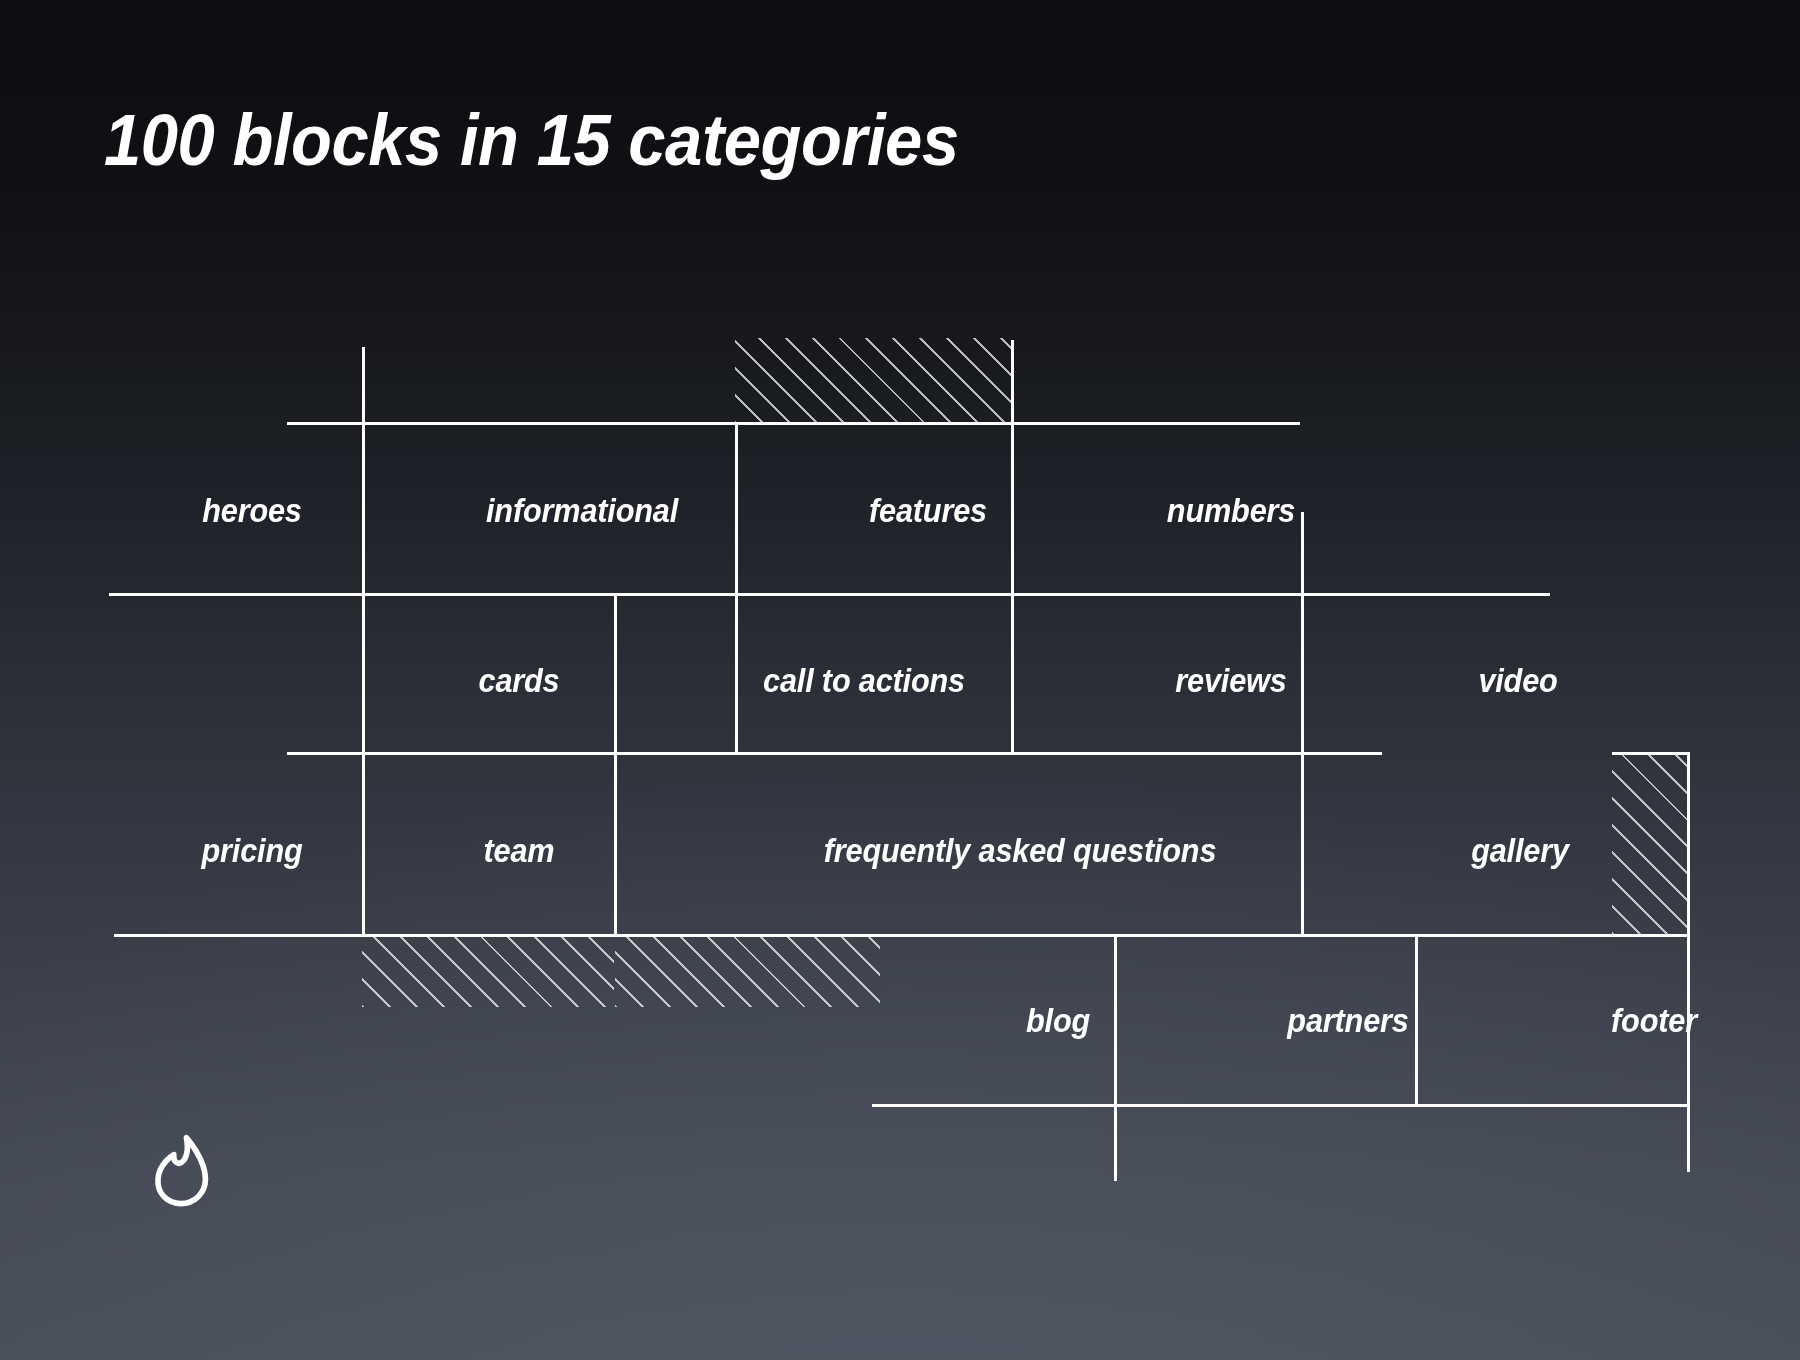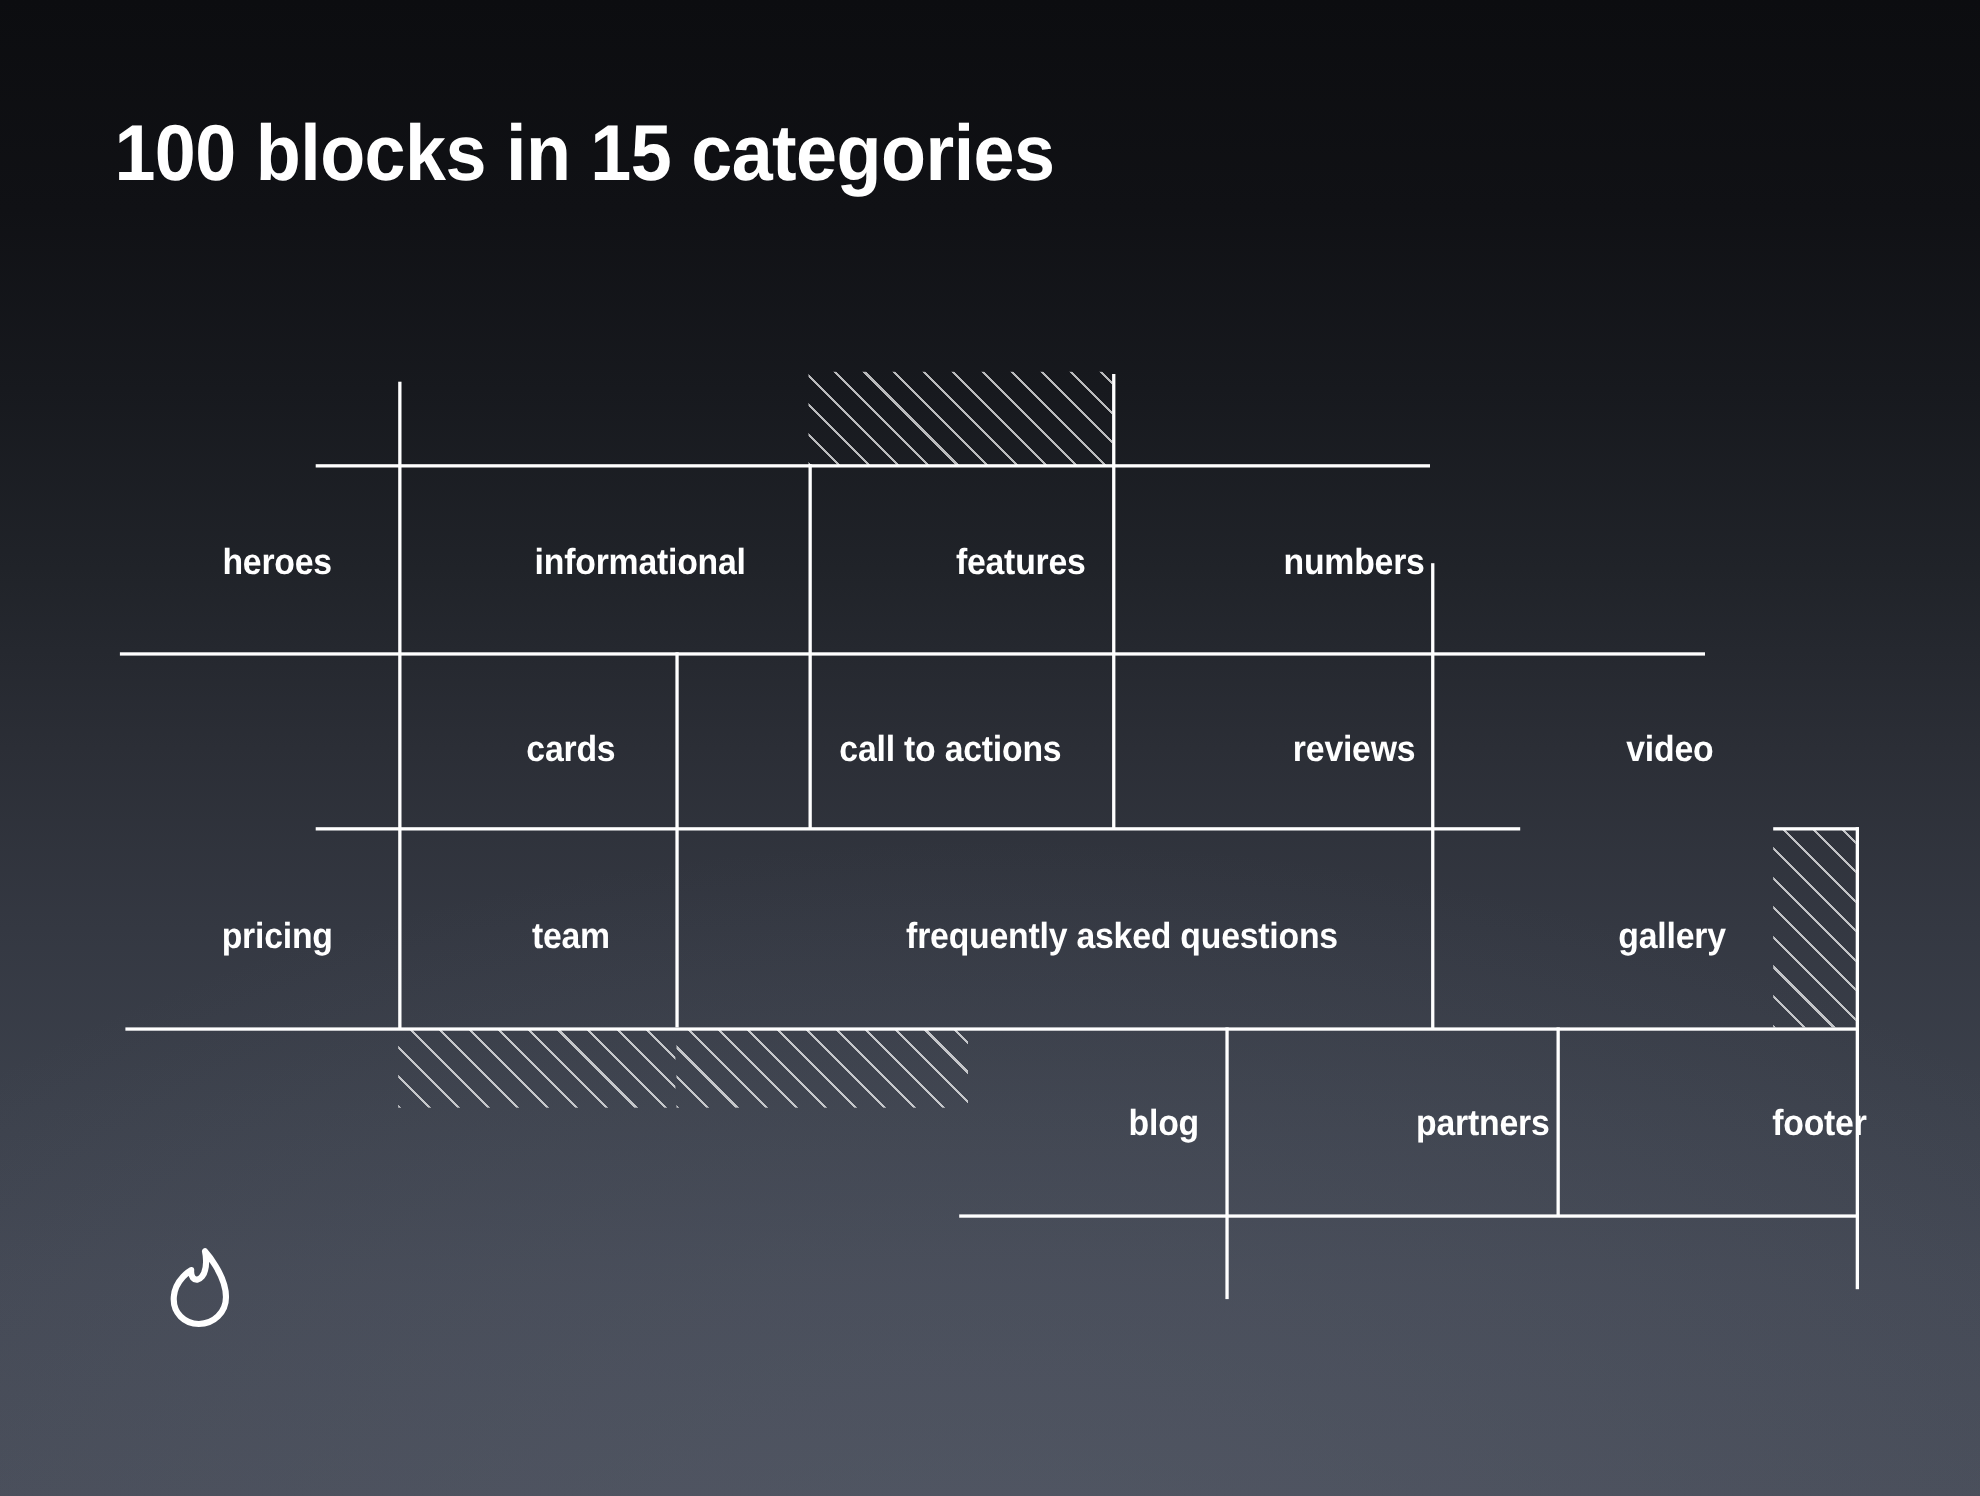--- a/index.html
+++ b/index.html
@@ -18,20 +18,21 @@
         #0c0d10 0%,
         #101115 14%,
         #17191e 26%,
         #202329 38%,
         #2b2e36 50%,
         #343842 62%,
         #3c414c 74%,
         #434854 86%,
         #474c58 100%);
     overflow:hidden;
+    font-style:italic;
   }
   
   #title {
     position:absolute; left:104px; top:103px;
     font-size:72px;
     font-weight:700;
     letter-spacing:-0.5px;
     color:#ffffff;
     white-space:nowrap;
     transform:scaleX(0.93);

